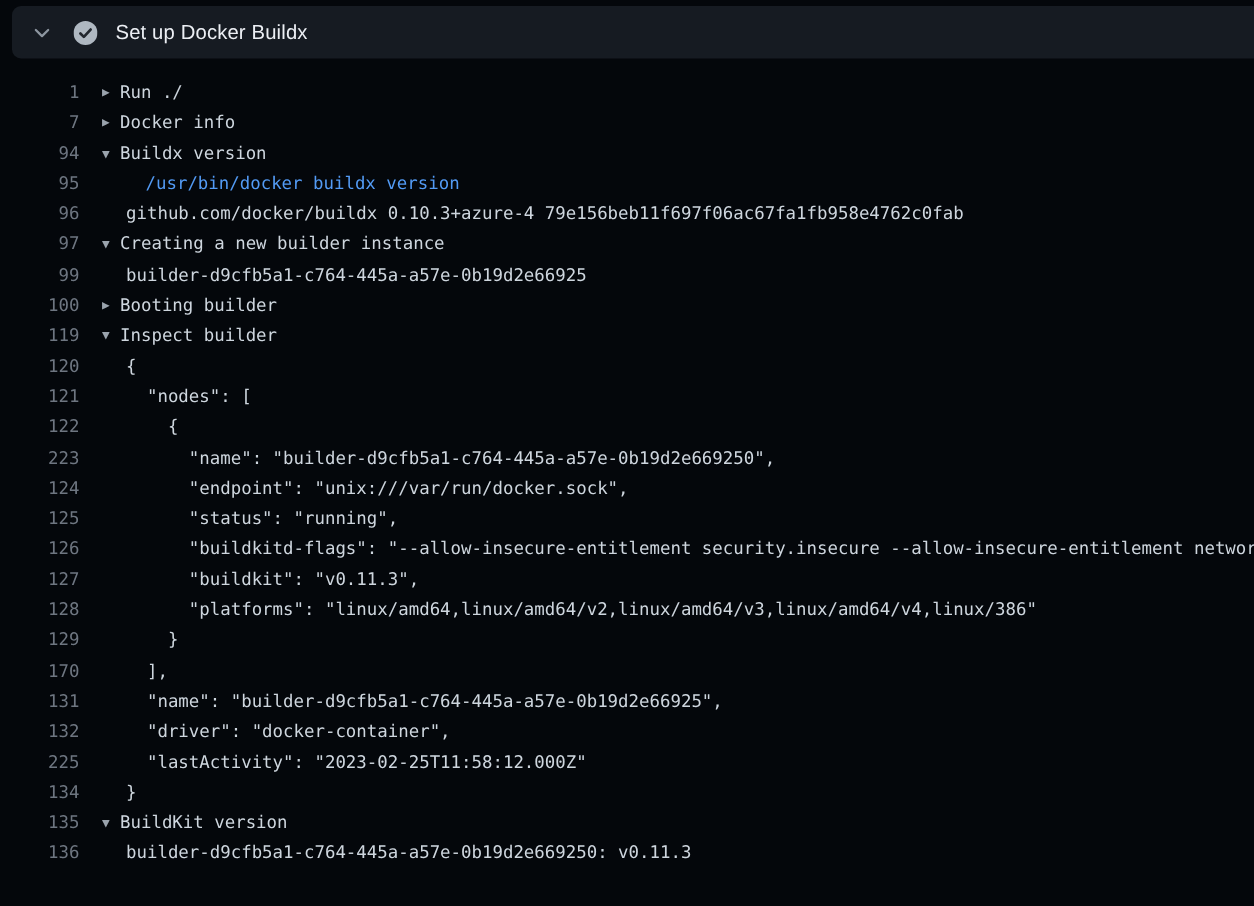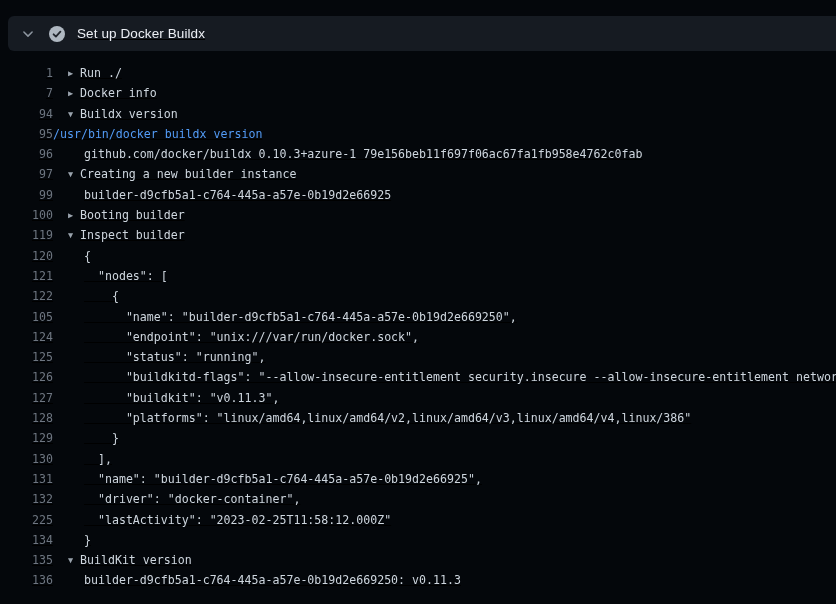--- a/index.html
+++ b/index.html
@@ -2,21 +2,21 @@
 <html><head>
 <meta charset="utf-8">
 <style>
   * { margin: 0; padding: 0; box-sizing: border-box; }
   html, body {
     width: 836px; height: 604px;
     overflow: hidden;
     background: #04070b;
     font-family: "DejaVu Sans Mono", "Liberation Mono", monospace;
   }
-  .page { width: 836px; height: 604px; padding-top: 16px; text-decoration: underline; }
+  .page { width: 836px; height: 604px; padding-top: 4px; }
 
   
   .step-header {
     margin-left: 8px;
     height: 35px;
     background: #161b22;
     border-radius: 6px 0 0 6px;
     display: flex;
     align-items: center;
     padding-left: 13px;
@@ -44,21 +44,21 @@
     font-size: 11.6px;
   }
   .num {
     flex: 0 0 53px;
     text-align: right;
     color: #6e7681;
     user-select: none;
     cursor: pointer;
   }
   .body { flex: 1 1 auto; overflow: hidden; white-space: pre; color: #ced6de; }
-  .body.command { color: #539bf5; }
+  .body.command { color: #539bf5; margin-left: 44px; }
   .body.output { padding-left: 31px; }
   .row.group { cursor: pointer; }
   .arrow {
     display: inline-block;
     width: 12px;
     margin-left: 15px;
     font-size: 8.5px;
     color: #9aa3ad;
     vertical-align: 1px;
   }
@@ -82,36 +82,36 @@
       </svg>
     </span>
     <span class="step-title">Set up Docker Buildx</span>
   </div>
 
   <div class="log">
       <div class="row group"><span class="num">1</span><span class="body group-collapsed"><span class="arrow">▶</span><span class="gtitle">Run ./</span></span></div>
       <div class="row group"><span class="num">7</span><span class="body group-collapsed"><span class="arrow">▶</span><span class="gtitle">Docker info</span></span></div>
       <div class="row group"><span class="num">94</span><span class="body group-expanded"><span class="arrow">▼</span><span class="gtitle">Buildx version</span></span></div>
       <div class="row"><span class="num">95</span><span class="body command">/usr/bin/docker buildx version</span></div>
-      <div class="row"><span class="num">96</span><span class="body output">github.com/docker/buildx 0.10.3+azure-1 79e156beb11f697f06ac67fa1fb958e4762c0fab</span></div>
+      <div class="row"><span class="num">96</span><span class="body output">github.com/docker/buildx 0.10.3+azure-4 79e156beb11f697f06ac67fa1fb958e4762c0fab</span></div>
       <div class="row group"><span class="num">97</span><span class="body group-expanded"><span class="arrow">▼</span><span class="gtitle">Creating a new builder instance</span></span></div>
       <div class="row"><span class="num">99</span><span class="body output">builder-d9cfb5a1-c764-445a-a57e-0b19d2e66925</span></div>
       <div class="row group"><span class="num">100</span><span class="body group-collapsed"><span class="arrow">▶</span><span class="gtitle">Booting builder</span></span></div>
       <div class="row group"><span class="num">119</span><span class="body group-expanded"><span class="arrow">▼</span><span class="gtitle">Inspect builder</span></span></div>
       <div class="row"><span class="num">120</span><span class="body output">{</span></div>
       <div class="row"><span class="num">121</span><span class="body output">  "nodes": [</span></div>
       <div class="row"><span class="num">122</span><span class="body output">    {</span></div>
-      <div class="row"><span class="num">105</span><span class="body output">      "name": "builder-d9cfb5a1-c764-445a-a57e-0b19d2e669250",</span></div>
+      <div class="row"><span class="num">223</span><span class="body output">      "name": "builder-d9cfb5a1-c764-445a-a57e-0b19d2e669250",</span></div>
       <div class="row"><span class="num">124</span><span class="body output">      "endpoint": "unix:///var/run/docker.sock",</span></div>
       <div class="row"><span class="num">125</span><span class="body output">      "status": "running",</span></div>
       <div class="row"><span class="num">126</span><span class="body output">      "buildkitd-flags": "--allow-insecure-entitlement security.insecure --allow-insecure-entitlement network.host",</span></div>
       <div class="row"><span class="num">127</span><span class="body output">      "buildkit": "v0.11.3",</span></div>
       <div class="row"><span class="num">128</span><span class="body output">      "platforms": "linux/amd64,linux/amd64/v2,linux/amd64/v3,linux/amd64/v4,linux/386"</span></div>
       <div class="row"><span class="num">129</span><span class="body output">    }</span></div>
-      <div class="row"><span class="num">130</span><span class="body output">  ],</span></div>
+      <div class="row"><span class="num">170</span><span class="body output">  ],</span></div>
       <div class="row"><span class="num">131</span><span class="body output">  "name": "builder-d9cfb5a1-c764-445a-a57e-0b19d2e66925",</span></div>
       <div class="row"><span class="num">132</span><span class="body output">  "driver": "docker-container",</span></div>
       <div class="row"><span class="num">225</span><span class="body output">  "lastActivity": "2023-02-25T11:58:12.000Z"</span></div>
       <div class="row"><span class="num">134</span><span class="body output">}</span></div>
       <div class="row group"><span class="num">135</span><span class="body group-expanded"><span class="arrow">▼</span><span class="gtitle">BuildKit version</span></span></div>
       <div class="row"><span class="num">136</span><span class="body output">builder-d9cfb5a1-c764-445a-a57e-0b19d2e669250: v0.11.3</span></div>
     </div>
 
 </div>
 

